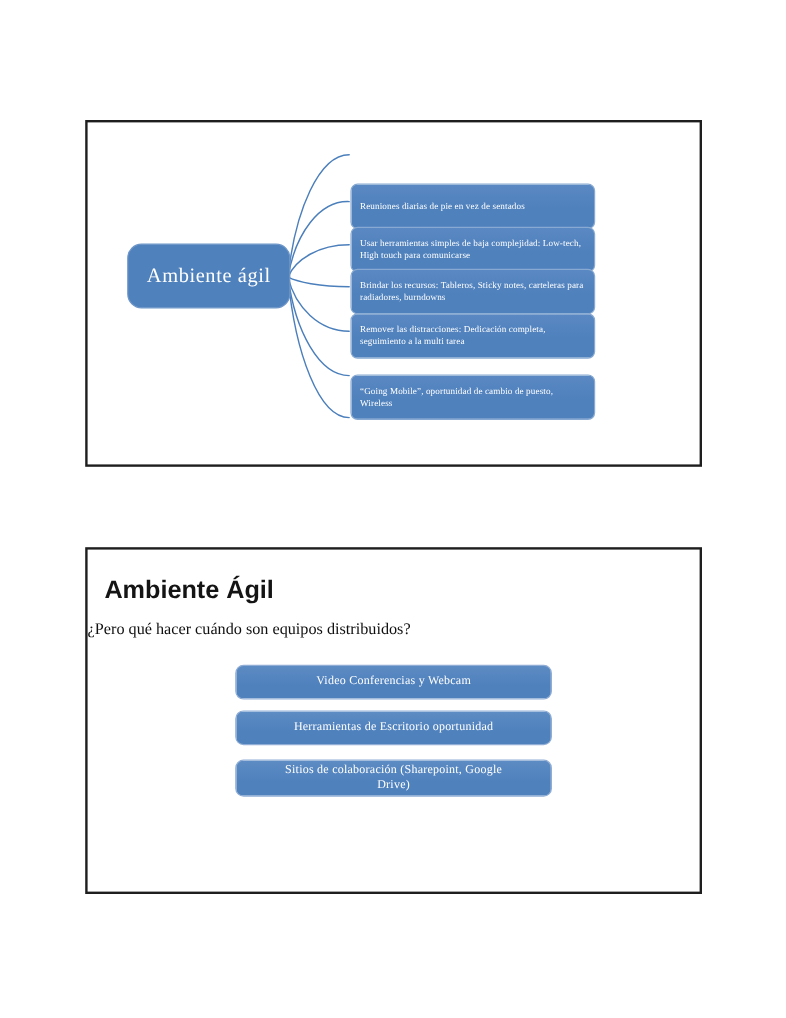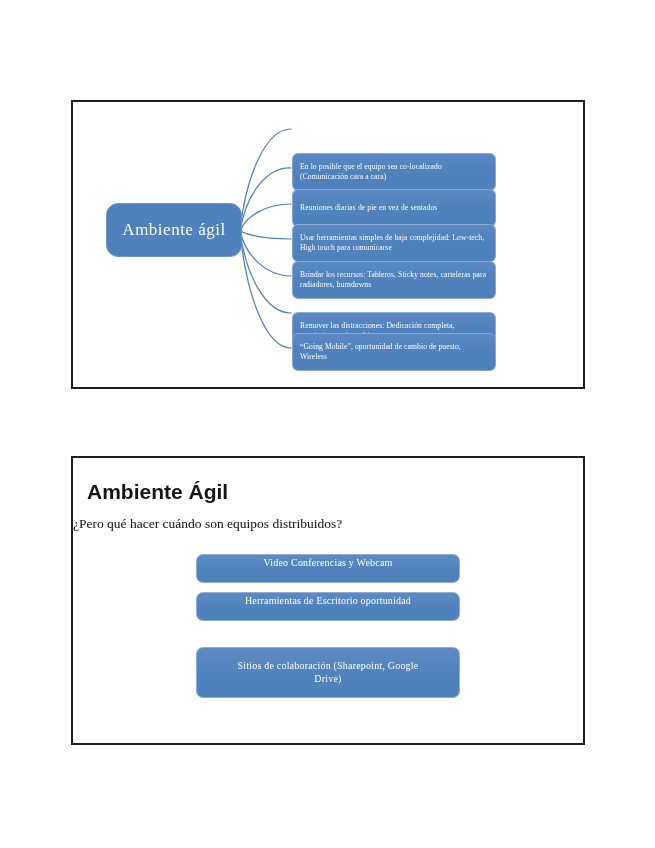--- a/index.html
+++ b/index.html
@@ -109,29 +109,29 @@
   .s2-item {
     min-height: 29px;
     background: linear-gradient(#5d8bc3, #4f81bd 60%);
     border: 1px solid #8fadd5;
     border-radius: 7px;
     color: #ffffff;
     font-size: 10px;
     letter-spacing: 0.2px;
     line-height: 1.25;
     display: flex;
-    align-items: flex-start;
+    align-items: center;
     justify-content: center;
     text-align: center;
     padding: 2px 12px;
     box-sizing: border-box;
   }
   .s2-item.narrow {
-    padding: 12px 33px;
-    margin-top: 17px;
+    padding: 2px 33px;
+    margin-top: 3px;
     min-height: 30px;
   }
 </style>
 </head>
 <body>
 
 <div id="page">
 
   <div class="slide" id="slide1">
     <svg class="connectors" viewBox="0 0 510 285" xmlns="http://www.w3.org/2000/svg">
@@ -143,23 +143,20 @@
         <path d="M167,129 C173,154 193,174 218,174"></path>
         <path d="M167,129 C173,174 193,211 218,211"></path>
         <path d="M167,129 C173,193 193,246 218,246"></path>
       </g>
     </svg>
 
     <div class="node">
       <span>Ambiente ágil</span>
     </div>
 
-    <div class="d-item">
-      <span>En lo posible que el equipo sea co-localizado (Comunicación cara a cara)</span>
-    </div>
     <div class="d-item">
       <span>Reuniones diarias de pie en vez de sentados</span>
     </div>
     <div class="d-item">
       <span>Usar herramientas simples de baja complejidad: Low-tech, High touch para comunicarse</span>
     </div>
     <div class="d-item">
       <span>Brindar los recursos: Tableros, Sticky notes, carteleras para radiadores, burndowns</span>
     </div>
     <div class="d-item">

